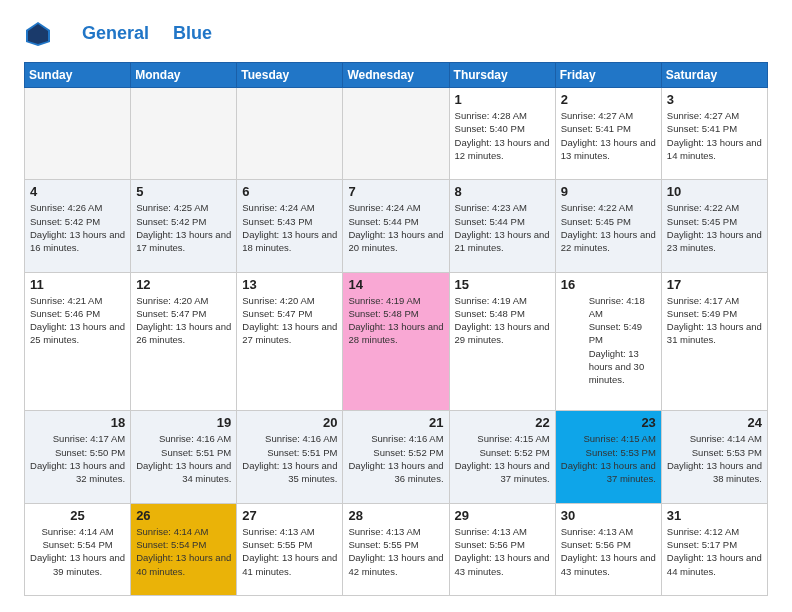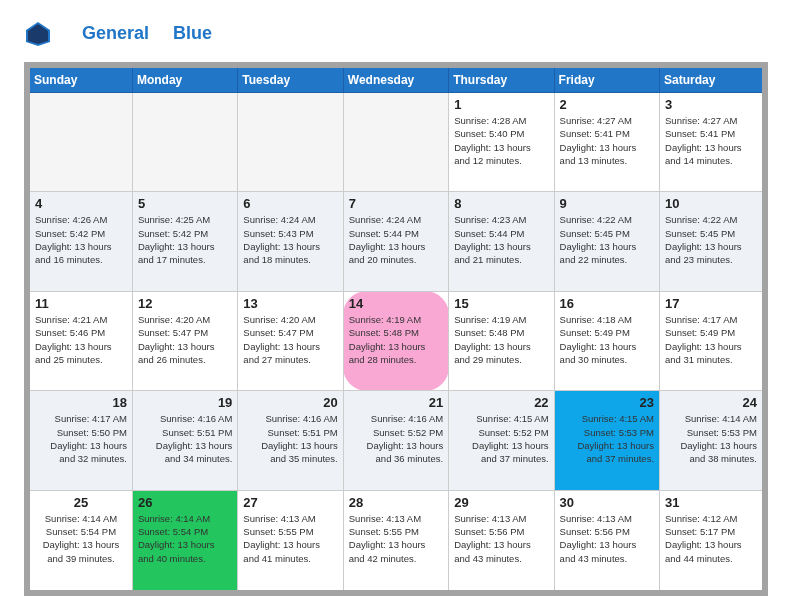--- a/index.html
+++ b/index.html
@@ -49,21 +49,21 @@
       font-size: 32px;
       font-weight: bold;
       color: #222;
     }
     .subtitle {
       font-size: 15px;
       color: #444;
     }
     .calendar {
       flex: 1;
-      border: 6px solid #a3a3a3;
+      border: 1px solid #a3a3a3;
       border-collapse: collapse;
       width: 100%;
       table-layout: fixed;
       padding-left: 45px;
     }
     .calendar th {
       background: #2176c7;
       color: #fff;
       font-size: 12px;
       font-weight: bold;
@@ -95,21 +95,21 @@
       line-height: 1.4;
       color: #333;
     }
     tr:nth-child(odd) td:not(.empty) {
       background: #fff;
     }
     tr:nth-child(even) td:not(.empty) {
       background: #eef2f7;
     }
     tr:nth-child(2) td { background: #fff; }
-    tr:nth-child(3) td { background: #eef2f7; border-radius: 24px; }
+    tr:nth-child(3) td { background: #eef2f7; }
     tr:nth-child(4) td { background: #fff; text-align: right; }
     tr:nth-child(5) td { background: #eef2f7; }
     tr:nth-child(6) td { background: #fff; }
     tr:nth-child(7) td { background: #eef2f7; }
     .empty { background: #f5f5f5 !important; }
   </style>
 </head>
 <body>
 
 <div class="page">
@@ -235,21 +235,21 @@
 Daylight: 13 hours and 28 minutes.</div>
           </td>
           <td style="background: rgb(255, 255, 255);">
             <span class="day-num">15</span>
             <div class="cell-text" style="white-space: pre-line;">Sunrise: 4:19 AM
 Sunset: 5:48 PM
 Daylight: 13 hours and 29 minutes.</div>
           </td>
           <td style="background: rgb(255, 255, 255);">
             <span class="day-num">16</span>
-            <div class="cell-text" style="white-space: pre-line;">Sunrise: 4:18 AM
+            <div class="cell-text" style="white-space: pre-line; margin-left: 28px;">Sunrise: 4:18 AM
 Sunset: 5:49 PM
 Daylight: 13 hours and 30 minutes.</div>
           </td>
           <td style="background: rgb(255, 255, 255);">
             <span class="day-num">17</span>
             <div class="cell-text" style="white-space: pre-line;">Sunrise: 4:17 AM
 Sunset: 5:49 PM
 Daylight: 13 hours and 31 minutes.</div>
           </td>
         </tr>
@@ -297,21 +297,21 @@
 Daylight: 13 hours and 38 minutes.</div>
           </td>
         </tr>
         <tr>
           <td style="background: rgb(255, 255, 255); text-align: center;">
             <span class="day-num">25</span>
             <div class="cell-text" style="white-space: pre-line;">Sunrise: 4:14 AM
 Sunset: 5:54 PM
 Daylight: 13 hours and 39 minutes.</div>
           </td>
-          <td style="background: #22c55e;">
+          <td style="background: #eab308;">
             <span class="day-num">26</span>
             <div class="cell-text" style="white-space: pre-line;">Sunrise: 4:14 AM
 Sunset: 5:54 PM
 Daylight: 13 hours and 40 minutes.</div>
           </td>
           <td style="background: rgb(255, 255, 255);">
             <span class="day-num">27</span>
             <div class="cell-text" style="white-space: pre-line;">Sunrise: 4:13 AM
 Sunset: 5:55 PM
 Daylight: 13 hours and 41 minutes.</div>

